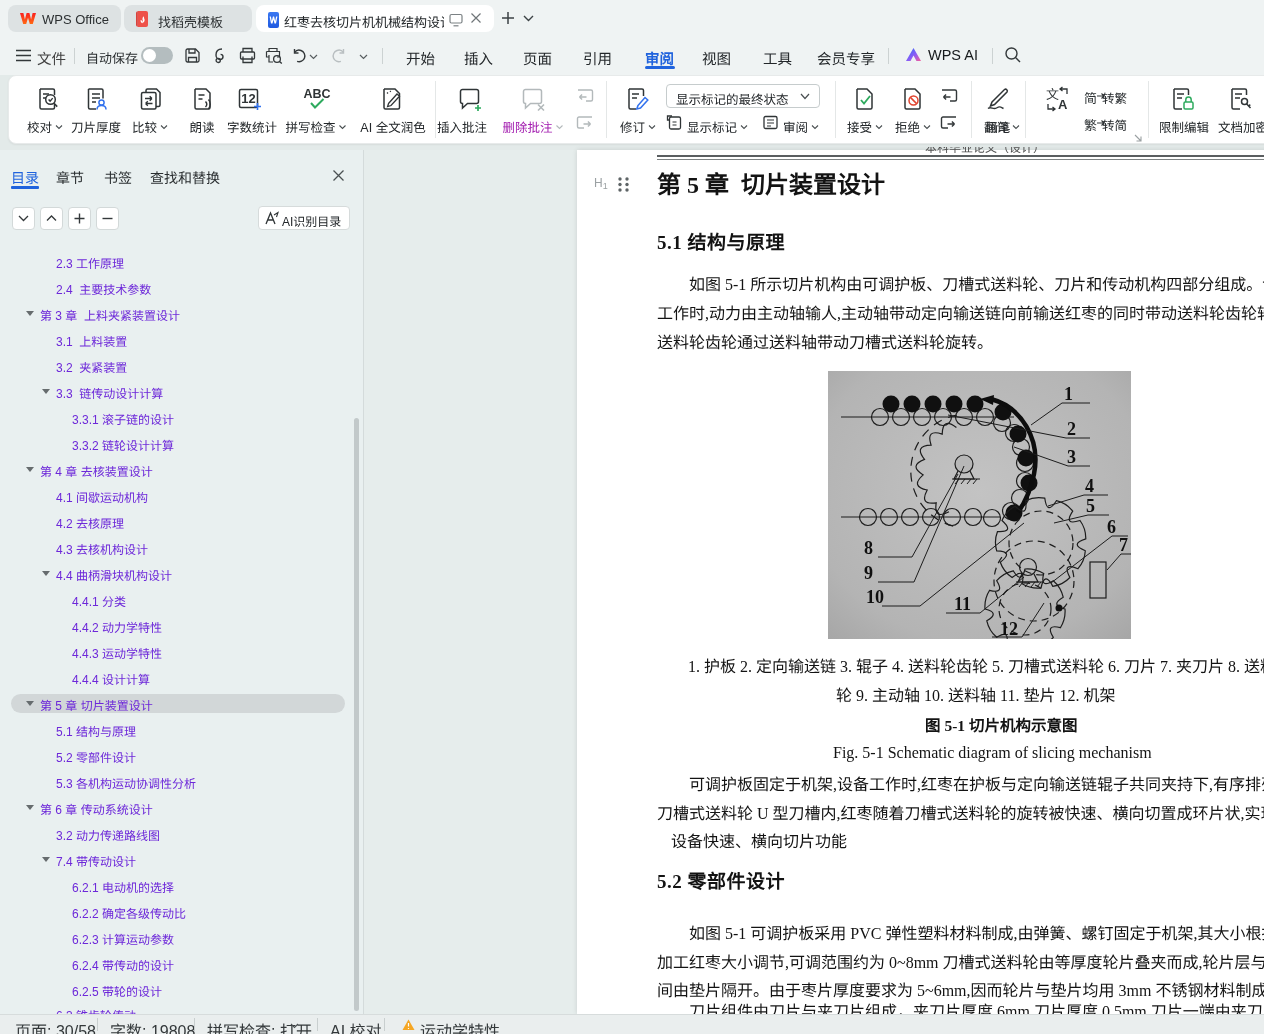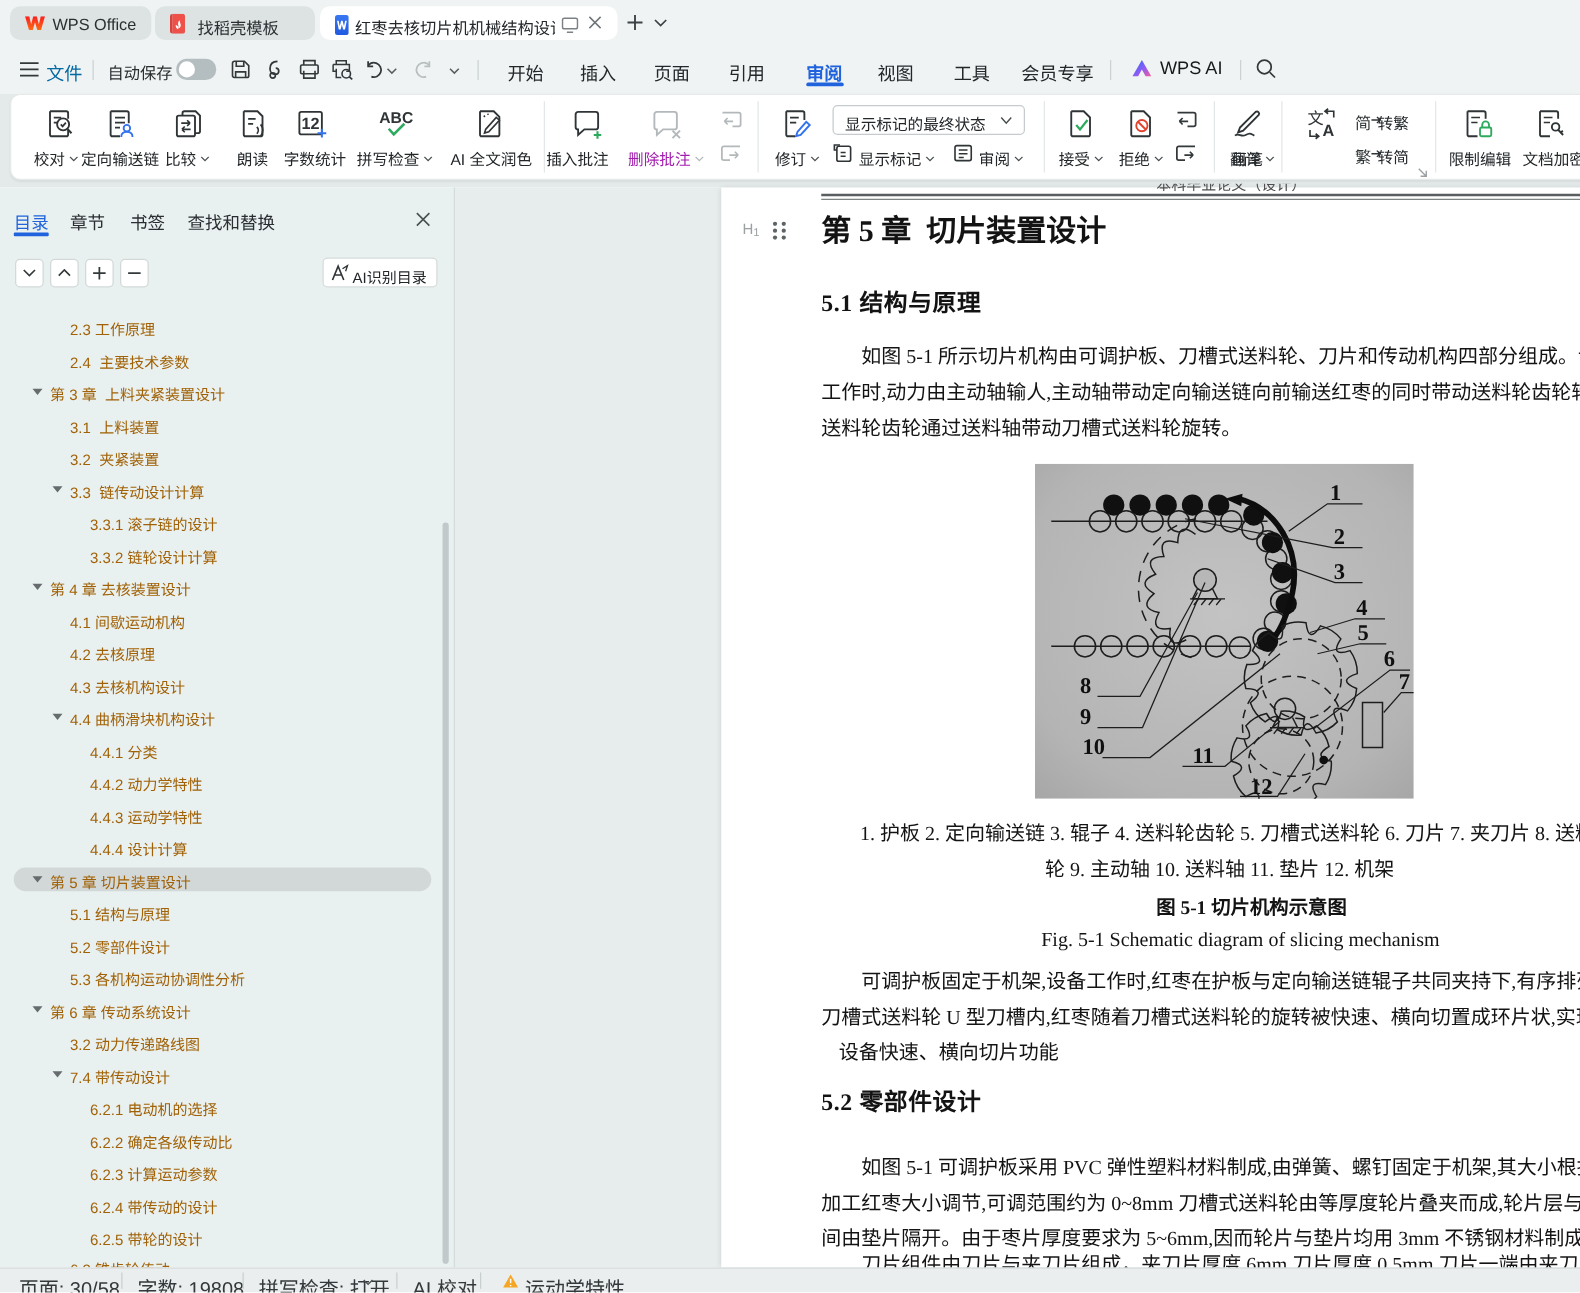--- a/index.html
+++ b/index.html
@@ -57,21 +57,21 @@
 <svg class="abs" style="left:501px;top:11px" width="14" height="14" viewBox="0 0 14 14">
     <path d="M7 1 L7 13 M1 7 L13 7" stroke="#3c4245" stroke-width="1.5"></path>
   </svg>
 <svg class="abs" style="left:523px;top:15px" width="11" height="7" viewBox="0 0 11 7">
     <path d="M1 1 L5.5 5.5 L10 1" fill="none" stroke="#3c4245" stroke-width="1.4"></path>
   </svg>
 
 <svg class="abs" style="left:16px;top:49px" width="15" height="13" viewBox="0 0 15 13">
     <path d="M0 1.5 L15 1.5 M0 6.5 L15 6.5 M0 11.5 L15 11.5" stroke="#33383a" stroke-width="1.4"></path>
   </svg>
-<span class="abs" style="left:37px;top:47px;font-size:14.5px;color:#0369a1">文件</span>
+<span class="abs" style="left:37px;top:47px;font-size:14.5px;color:#404040">文件</span>
 <div class="abs" style="left:74px;top:48px;width:1px;height:16px;background:#ccd2d2"></div>
 <span class="abs" style="left:86px;top:48px;font-size:13px;color:#2a2e30">自动保存</span>
 <div class="abs" style="left:141px;top:47px;width:32px;height:17px;background:#b4bdbf;border-radius:8.5px"></div>
 <div class="abs" style="left:143px;top:49px;width:13px;height:13px;background:#fff;border-radius:6.5px"></div>
 
 <svg class="abs" style="left:184px;top:47px" width="17" height="17" viewBox="0 0 17 17">
     <path d="M2 3.5 C2 2.7 2.7 2 3.5 2 L11.5 2 L15 5.5 L15 13.5 C15 14.3 14.3 15 13.5 15 L3.5 15 C2.7 15 2 14.3 2 13.5 Z" fill="none" stroke="#33383a" stroke-width="1.3"></path>
     <path d="M5 2 L5 6 L11 6 L11 2 M4.5 15 L4.5 10.5 L12.5 10.5 L12.5 15" fill="none" stroke="#33383a" stroke-width="1.3"></path>
   </svg>
 <svg class="abs" style="left:212px;top:47px" width="16" height="17" viewBox="0 0 16 17">
@@ -148,21 +148,21 @@
   </svg>
 <span class="rl" style="left:45px">校对<svg width="8" height="5" viewBox="0 0 8 5" style="display:inline-block;margin-left:3px;vertical-align:2px">
       <path d="M1 .5 L4 3.5 L7 .5" fill="none" stroke="#4a5052" stroke-width="1.1"></path>
     </svg></span>
 <svg class="ric" style="left:84px" width="26" height="26" viewBox="0 0 26 26">
     <path d="M4.5 3 h13 a1.5 1.5 0 0 1 1.5 1.5 v8 M12 23 H6 a1.5 1.5 0 0 1 -1.5 -1.5 V3" fill="none" stroke="#2f3436" stroke-width="1.5"></path>
     <path d="M8 8 h8 M8 12 h8 M8 16 h4" stroke="#2f3436" stroke-width="1.4"></path>
     <circle cx="17.5" cy="16.5" r="2.6" fill="none" stroke="#3272ee" stroke-width="1.5"></circle>
     <path d="M13 23.5 c0 -2.6 2 -4 4.5 -4 s4.5 1.4 4.5 4" fill="none" stroke="#3272ee" stroke-width="1.5"></path>
   </svg>
-<span class="rl" style="left:96px">定向输送链</span>
+<span class="rl" style="left:96px">刀片厚度</span>
 <svg class="ric" style="left:138px" width="26" height="26" viewBox="0 0 26 26">
     <path d="M8 6 V4.5 A1.5 1.5 0 0 1 9.5 3 h9 L22 6.5 V19 a1.5 1.5 0 0 1 -1.5 1.5 H18" fill="none" stroke="#2f3436" stroke-width="1.5"></path>
     <rect x="3.5" y="6.5" width="14.5" height="16.5" rx="1.5" fill="#fff" stroke="#2f3436" stroke-width="1.5"></rect>
     <path d="M7 12.5 h7 m0 0 l-2.3 -2.3 m2.3 2.3 l-2.3 2.3 M14.5 17.5 h-7 m0 0 l2.3 -2.3 m-2.3 2.3 l2.3 2.3" fill="none" stroke="#2f3436" stroke-width="1.3"></path>
   </svg>
 <span class="rl" style="left:150px">比较<svg width="8" height="5" viewBox="0 0 8 5" style="display:inline-block;margin-left:3px;vertical-align:2px">
       <path d="M1 .5 L4 3.5 L7 .5" fill="none" stroke="#4a5052" stroke-width="1.1"></path>
     </svg></span>
 <svg class="ric" style="left:191px" width="26" height="26" viewBox="0 0 26 26">
     <path d="M4 3 h11 l4 4 v14.5 a1.5 1.5 0 0 1 -1.5 1.5 h-12 A1.5 1.5 0 0 1 4 21.5 V3" fill="none" stroke="#2f3436" stroke-width="1.5"></path>
@@ -304,21 +304,21 @@
 <span class="rl" style="left:1243px">文档加密</span>
 <svg class="abs" style="left:1133px;top:133px" width="10" height="10" viewBox="0 0 10 10">
     <path d="M2 2 L8 8 M8 3.5 V8 H3.5" fill="none" stroke="#9aa0a2" stroke-width="1.1"></path>
   </svg>
 
 <div class="abs" id="canvas" style="left:364px;top:150px;width:900px;height:864px;background:#e6edec"></div>
 <div class="abs" id="page" style="left:577px;top:150px;width:820px;height:864px;background:#fff;box-shadow:0 0 5px rgba(0,0,0,.12)"></div>
 <div class="abs" id="sidebar" style="left:0;top:150px;width:364px;height:864px;background:#e9f0f0;border-right:1px solid #d4dbdb;overflow:hidden">
 <style>
 .ttab{position:absolute;top:17px;font-size:14px;color:#2a2e30}
-.trow{position:absolute;height:16px;line-height:16px;font-size:12px;color:#a16207;white-space:nowrap}
+.trow{position:absolute;height:16px;line-height:16px;font-size:12px;color:#6d28d9;white-space:nowrap}
 .tri{position:absolute;width:0;height:0;border-left:4px solid transparent;border-right:4px solid transparent;border-top:5.5px solid #666c6e}
 </style>
   <span class="ttab" style="left:11px;color:#2063dd">目录</span>
   <div class="abs" style="left:11px;top:36px;width:28px;height:2.5px;background:#2063dd;border-radius:1px"></div>
   <span class="ttab" style="left:56px">章节</span>
   <span class="ttab" style="left:104px">书签</span>
   <span class="ttab" style="left:150px">查找和替换</span>
   <svg class="abs" style="left:332px;top:19px" width="13" height="13" viewBox="0 0 13 13">
       <path d="M1.5 1.5 L11.5 11.5 M11.5 1.5 L1.5 11.5" stroke="#4a5052" stroke-width="1.3"></path>
     </svg>

